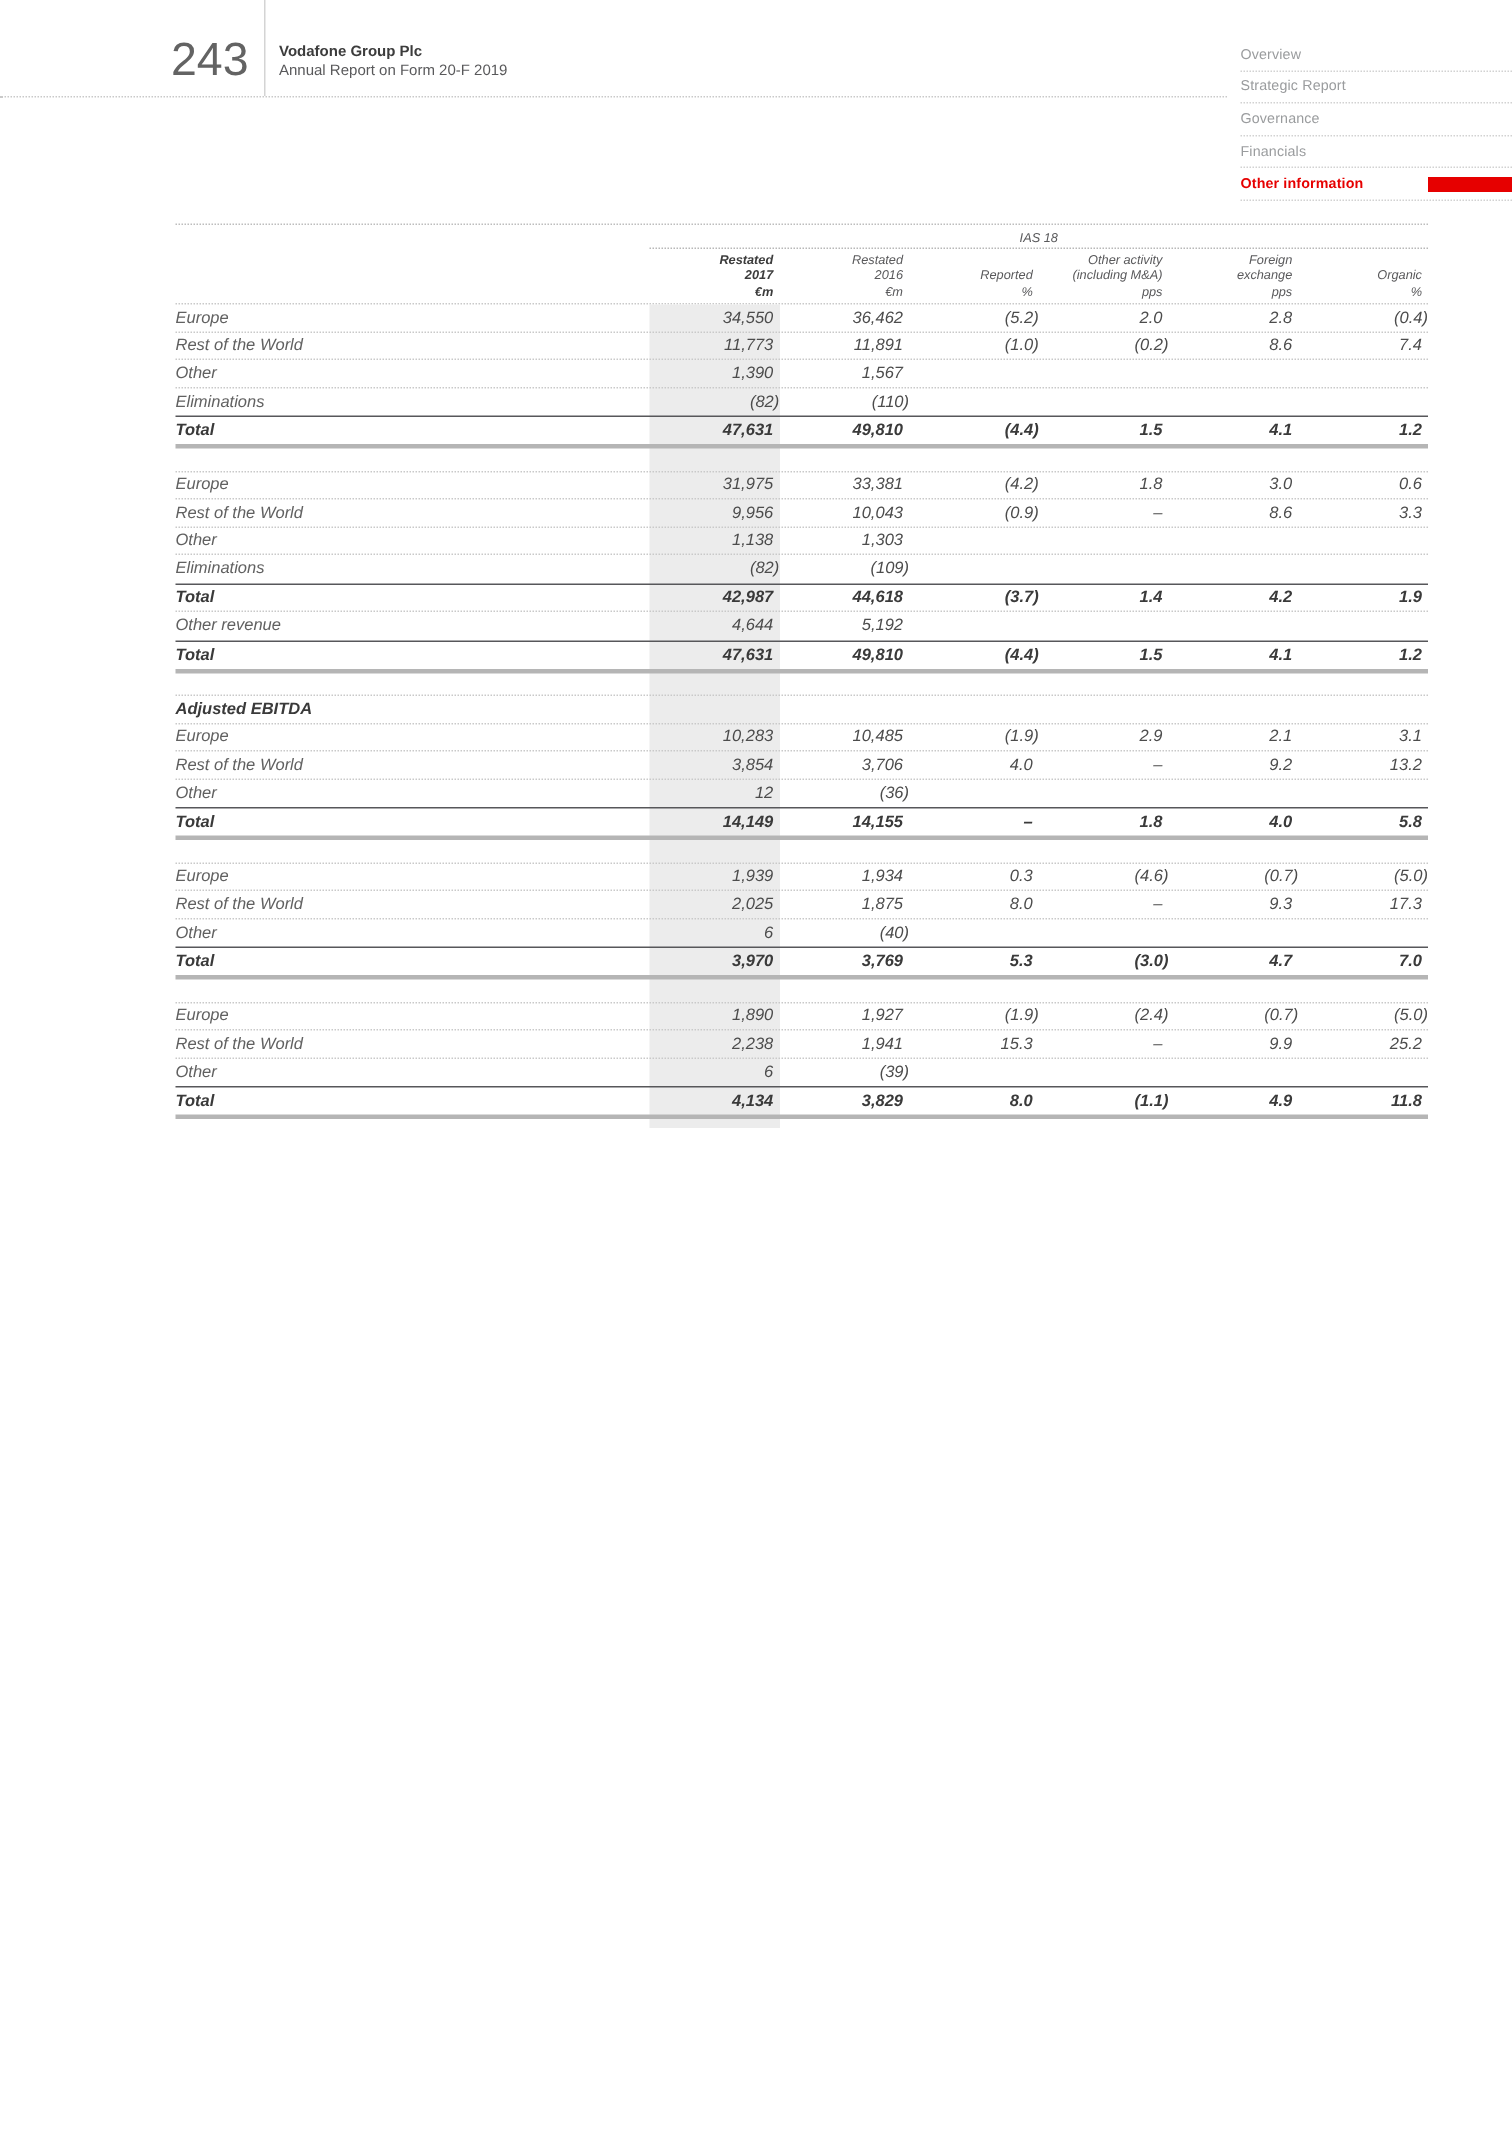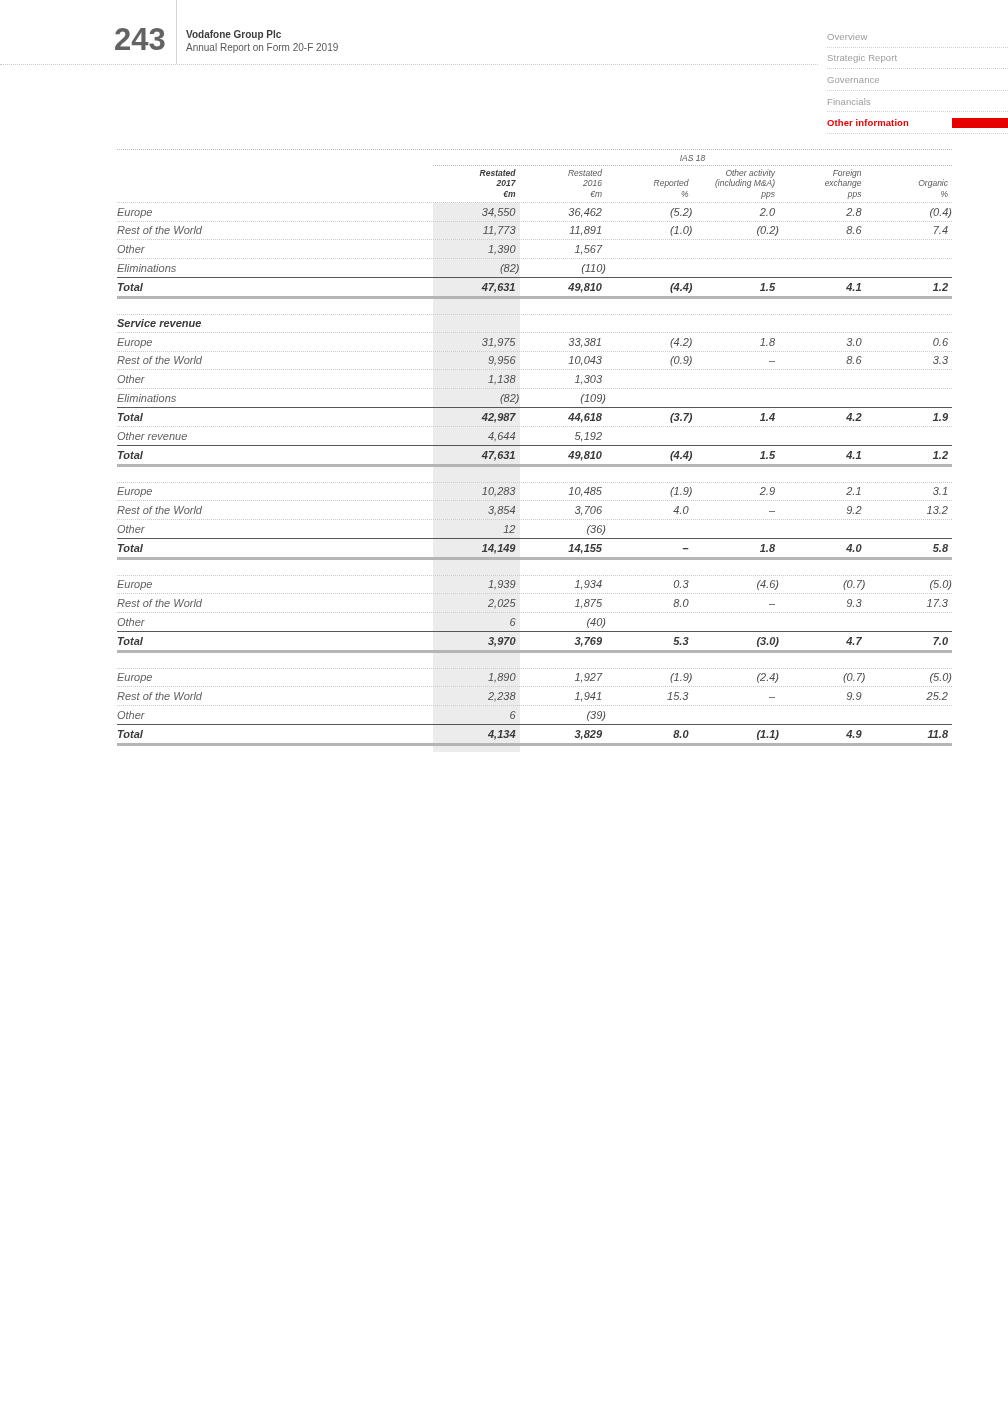--- a/index.html
+++ b/index.html
@@ -15,21 +15,21 @@
   }
   html,body{margin:0;padding:0;}
   body{
     width:1008px;height:1425px;background:#ffffff;position:relative;
     font-family:"Liberation Sans","DejaVu Sans",sans-serif;
     -webkit-font-smoothing:antialiased;overflow:hidden;
   }
   
   .page-num{
     position:absolute;left:114px;top:22px;font-size:31px;color:#636363;
-    font-weight:700;letter-spacing:0px;
+    font-weight:400;letter-spacing:0px;
   }
   .header-divider{position:absolute;left:176px;top:0;height:64px;width:0;border-left:1px solid #d4d4d4;}
   .title-block{position:absolute;left:186px;top:28px;line-height:13px;}
   .company{font-size:10px;font-weight:bold;color:#3c3c3c;}
   .report{font-size:10px;color:#59595b;}
   .header-rule{position:absolute;left:0;top:64px;width:818px;border-top:1px dotted var(--dotted);}
   
   .section-nav{position:absolute;left:827px;top:26px;width:181px;}
   .nav-item{
     height:21.6px;box-sizing:border-box;border-bottom:1px dotted #d2d2d2;
@@ -188,23 +188,20 @@
       <div class="row data total band">
         <div class="lcell">Total</div>
         <div class="vcell">47,631</div>
         <div class="vcell">49,810</div>
         <div class="vcell paren">(4.4)</div>
         <div class="vcell">1.5</div>
         <div class="vcell">4.1</div>
         <div class="vcell">1.2</div>
       </div>
       <div class="row gap"></div>
-      <div class="row heading">
-        <span>Service revenue</span>
-      </div>
       <div class="row data">
         <div class="lcell">Europe</div>
         <div class="vcell">31,975</div>
         <div class="vcell">33,381</div>
         <div class="vcell paren">(4.2)</div>
         <div class="vcell">1.8</div>
         <div class="vcell">3.0</div>
         <div class="vcell">0.6</div>
       </div>
       <div class="row data">
@@ -255,20 +252,23 @@
       <div class="row data total band">
         <div class="lcell">Total</div>
         <div class="vcell">47,631</div>
         <div class="vcell">49,810</div>
         <div class="vcell paren">(4.4)</div>
         <div class="vcell">1.5</div>
         <div class="vcell">4.1</div>
         <div class="vcell">1.2</div>
       </div>
       <div class="row gap"></div>
+      <div class="row heading">
+        <span>Adjusted EBITDA</span>
+      </div>
       <div class="row data">
         <div class="lcell">Europe</div>
         <div class="vcell">10,283</div>
         <div class="vcell">10,485</div>
         <div class="vcell paren">(1.9)</div>
         <div class="vcell">2.9</div>
         <div class="vcell">2.1</div>
         <div class="vcell">3.1</div>
       </div>
       <div class="row data">

